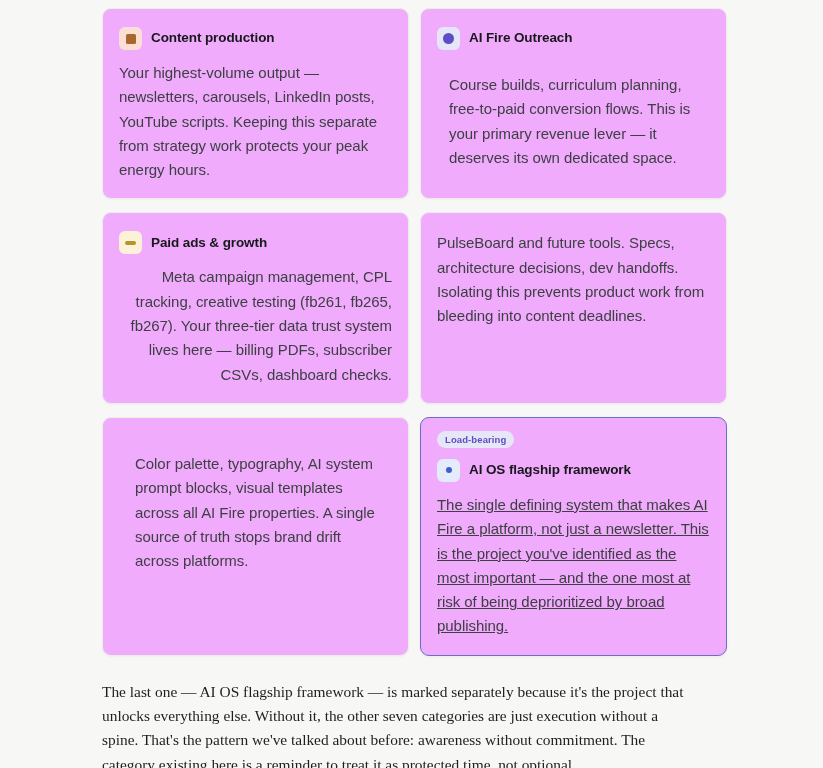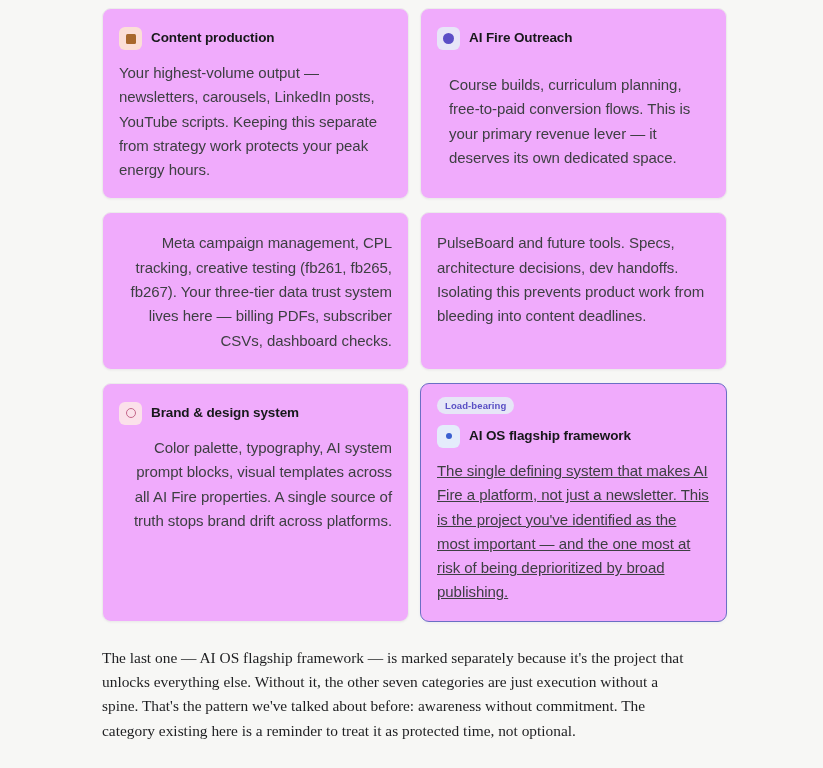--- a/index.html
+++ b/index.html
@@ -131,33 +131,33 @@
       <div class="card">
         <div class="card-head">
           <span class="icon-chip" style="background: rgb(231, 229, 248);">
             <span class="g-circle-filled" style="color: rgb(91, 78, 198); background: rgb(91, 78, 198);"></span>
           </span>
           <span class="card-title">AI Fire Outreach</span>
         </div>
         <p class="card-body" style="margin: 12px;">Course builds, curriculum planning, free-to-paid conversion flows. This is your primary revenue lever — it deserves its own dedicated space.</p>
       </div>
       <div class="card">
+        <div class="card-head">
+          <span class="icon-chip" style="background: rgb(251, 242, 216);">
+            <span class="g-minus" style="color: rgb(180, 150, 42); background: rgb(180, 150, 42);"></span>
+          </span>
+          <span class="card-title">Paid ads &amp; growth</span>
+        </div>
         <p class="card-body" style="margin: 0px; text-align: right;">Meta campaign management, CPL tracking, creative testing (fb261, fb265, fb267). Your three-tier data trust system lives here — billing PDFs, subscriber CSVs, dashboard checks.</p>
       </div>
       <div class="card">
         <p class="card-body" style="margin: 0px;">PulseBoard and future tools. Specs, architecture decisions, dev handoffs. Isolating this prevents product work from bleeding into content deadlines.</p>
       </div>
       <div class="card">
-        <div class="card-head">
-          <span class="icon-chip" style="background: rgb(251, 225, 234);">
-            <span class="g-circle-outline" style="color: rgb(196, 102, 138);"></span>
-          </span>
-          <span class="card-title">Brand &amp; design system</span>
-        </div>
-        <p class="card-body" style="margin: 0px; text-align: right;">Color palette, typography, AI system prompt blocks, visual templates across all AI Fire properties. A single source of truth stops brand drift across platforms.</p>
+        <p class="card-body" style="margin: 16px;">Color palette, typography, AI system prompt blocks, visual templates across all AI Fire properties. A single source of truth stops brand drift across platforms.</p>
       </div>
       <div class="card highlight" style="border-color: rgb(107, 111, 196);">
         <span class="badge" style="background: rgb(230, 230, 247); color: rgb(90, 79, 196);">Load-bearing</span>
         <div class="card-head">
           <span class="icon-chip" style="background: rgb(228, 236, 251);">
             <span class="g-dot" style="color: rgb(58, 95, 208); background: rgb(58, 95, 208);"></span>
           </span>
           <span class="card-title">AI OS flagship framework</span>
         </div>
         <p class="card-body" style="margin: 0px; text-decoration: underline;">The single defining system that makes AI Fire a platform, not just a newsletter. This is the project you've identified as the most important — and the one most at risk of being deprioritized by broad publishing.</p>

